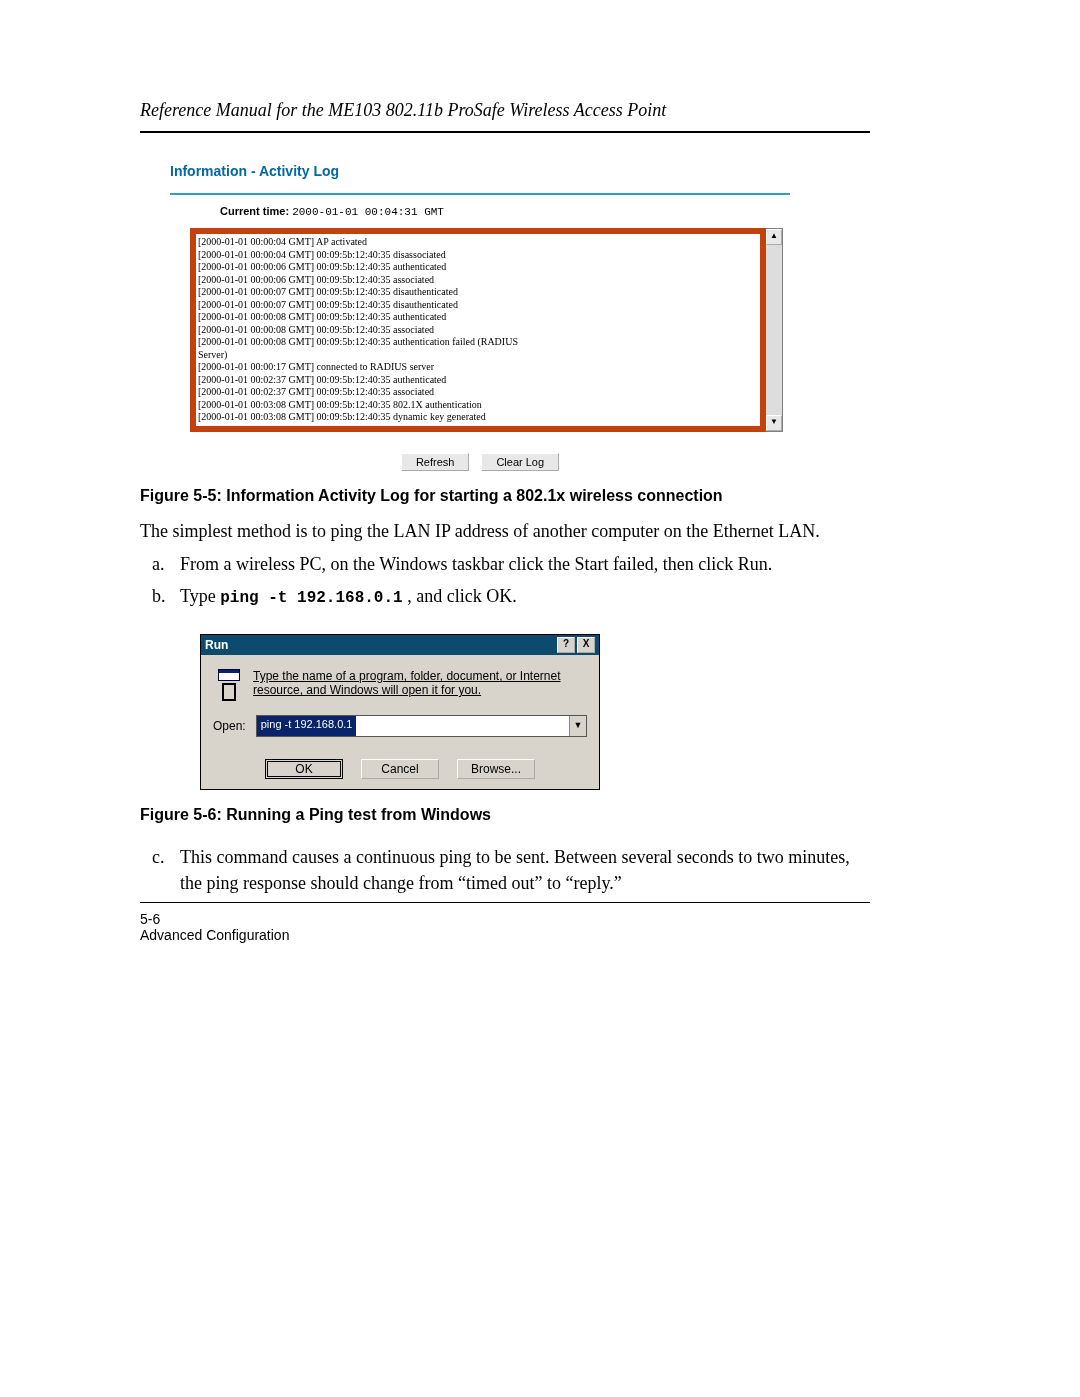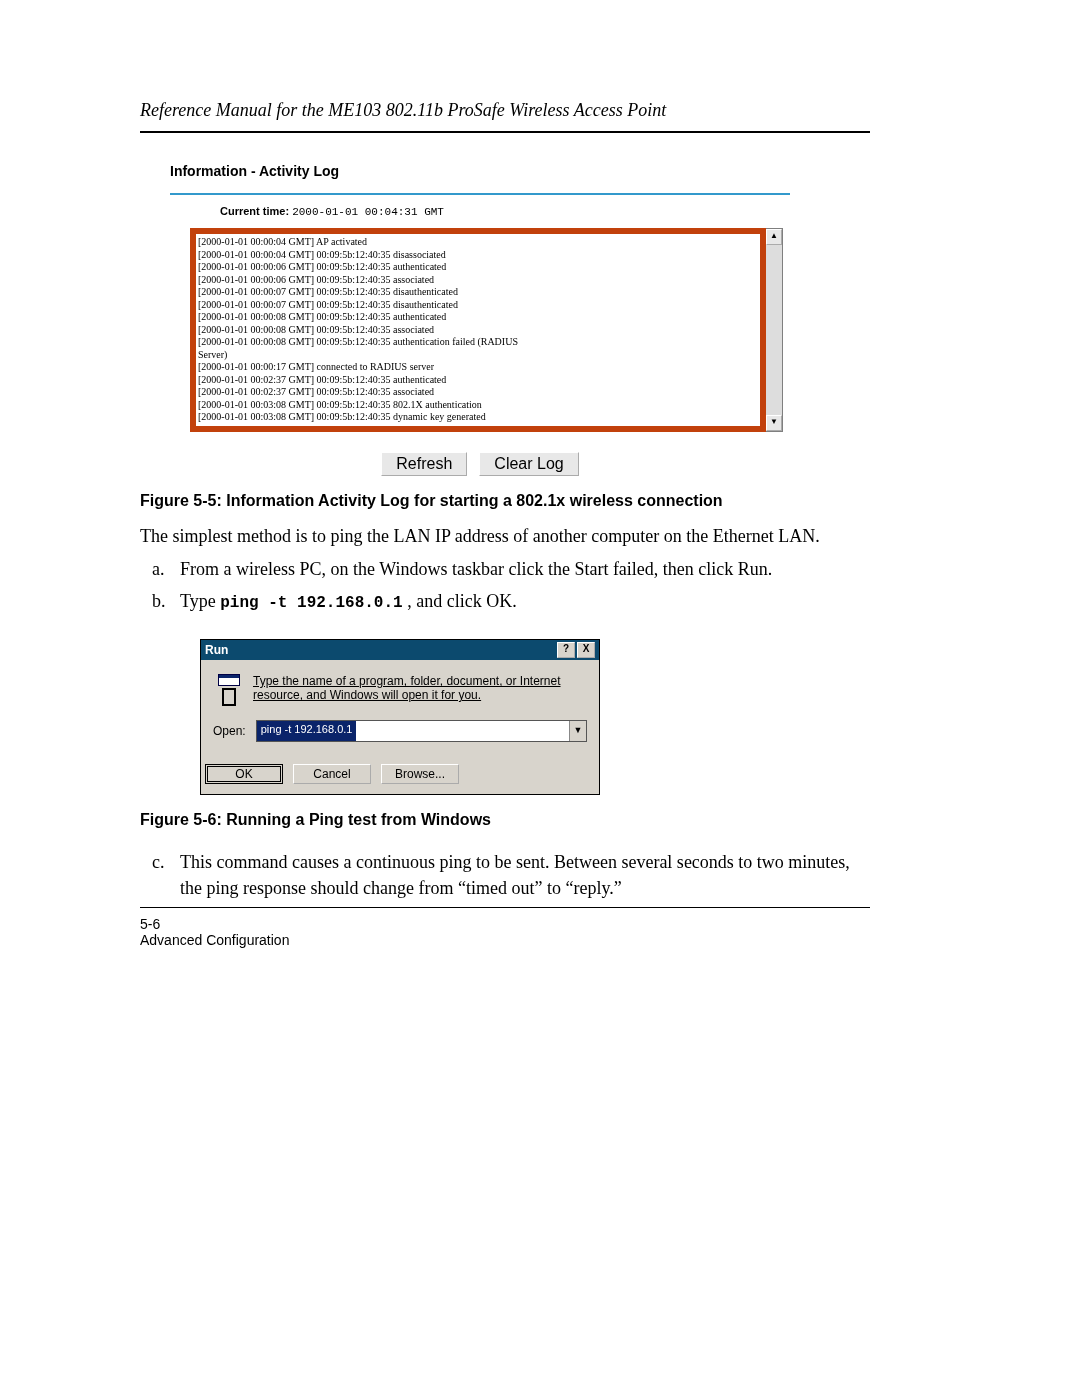--- a/index.html
+++ b/index.html
@@ -25,21 +25,21 @@
     margin-bottom: 30px;
   }
   .activity-panel {
     margin: 0 0 10px 30px;
     width: 620px;
   }
   .activity-title {
     font-family: Arial, Helvetica, sans-serif;
     font-weight: bold;
     font-size: 14px;
-    color: #000000;
+    color: #0369a1;
     margin-bottom: 14px;
   }
   .activity-rule {
     height: 2px;
     background: #3399cc;
     margin-bottom: 10px;
   }
   .current-time-line {
     font-family: Arial, Helvetica, sans-serif;
     font-size: 11px;
@@ -77,21 +77,21 @@
     font-size: 8px;
     line-height: 12px;
     text-align: center;
   }
   .log-buttons {
     text-align: center;
     margin-top: 20px;
   }
   .win-btn {
     font-family: Arial, Helvetica, sans-serif;
-    font-size: 16px;
+    font-size: 11px;
     background: #e8e8e8;
     border: 1px outset #fff;
     padding: 2px 14px;
     margin: 0 4px;
   }
   .fig-caption {
     font-family: Arial, Helvetica, sans-serif;
     font-weight: bold;
     font-size: 16px;
     margin: 16px 0 14px 0;
@@ -175,21 +175,21 @@
   }
   .open-sel {
     background:#0a246a; color:#fff; font-size:11px; padding:2px 4px;
   }
   .open-rest { flex:1; }
   .open-drop {
     width:16px; background:#d8d4cc; border-left:1px solid #888;
     text-align:center; font-size:9px; line-height:18px;
   }
   .run-btn-row {
-    display:flex; justify-content:flex-start; gap:10px; padding:0 4px 10px 4px;
+    display:flex; justify-content:center; gap:18px; padding:0 4px 10px 4px;
   }
   .dlg-btn {
     font-size:12px; width:76px; padding:2px 0;
     border:1px outset #fff; background:#d8d4cc; text-align:center;
   }
   .dlg-btn.primary { border:1px solid #000; box-shadow: inset 0 0 0 1px #d8d4cc, inset 0 0 0 2px #000; }
   .footer-rule {
     border-top: 1.5px solid #000;
     padding-top: 8px;
     display:flex;

